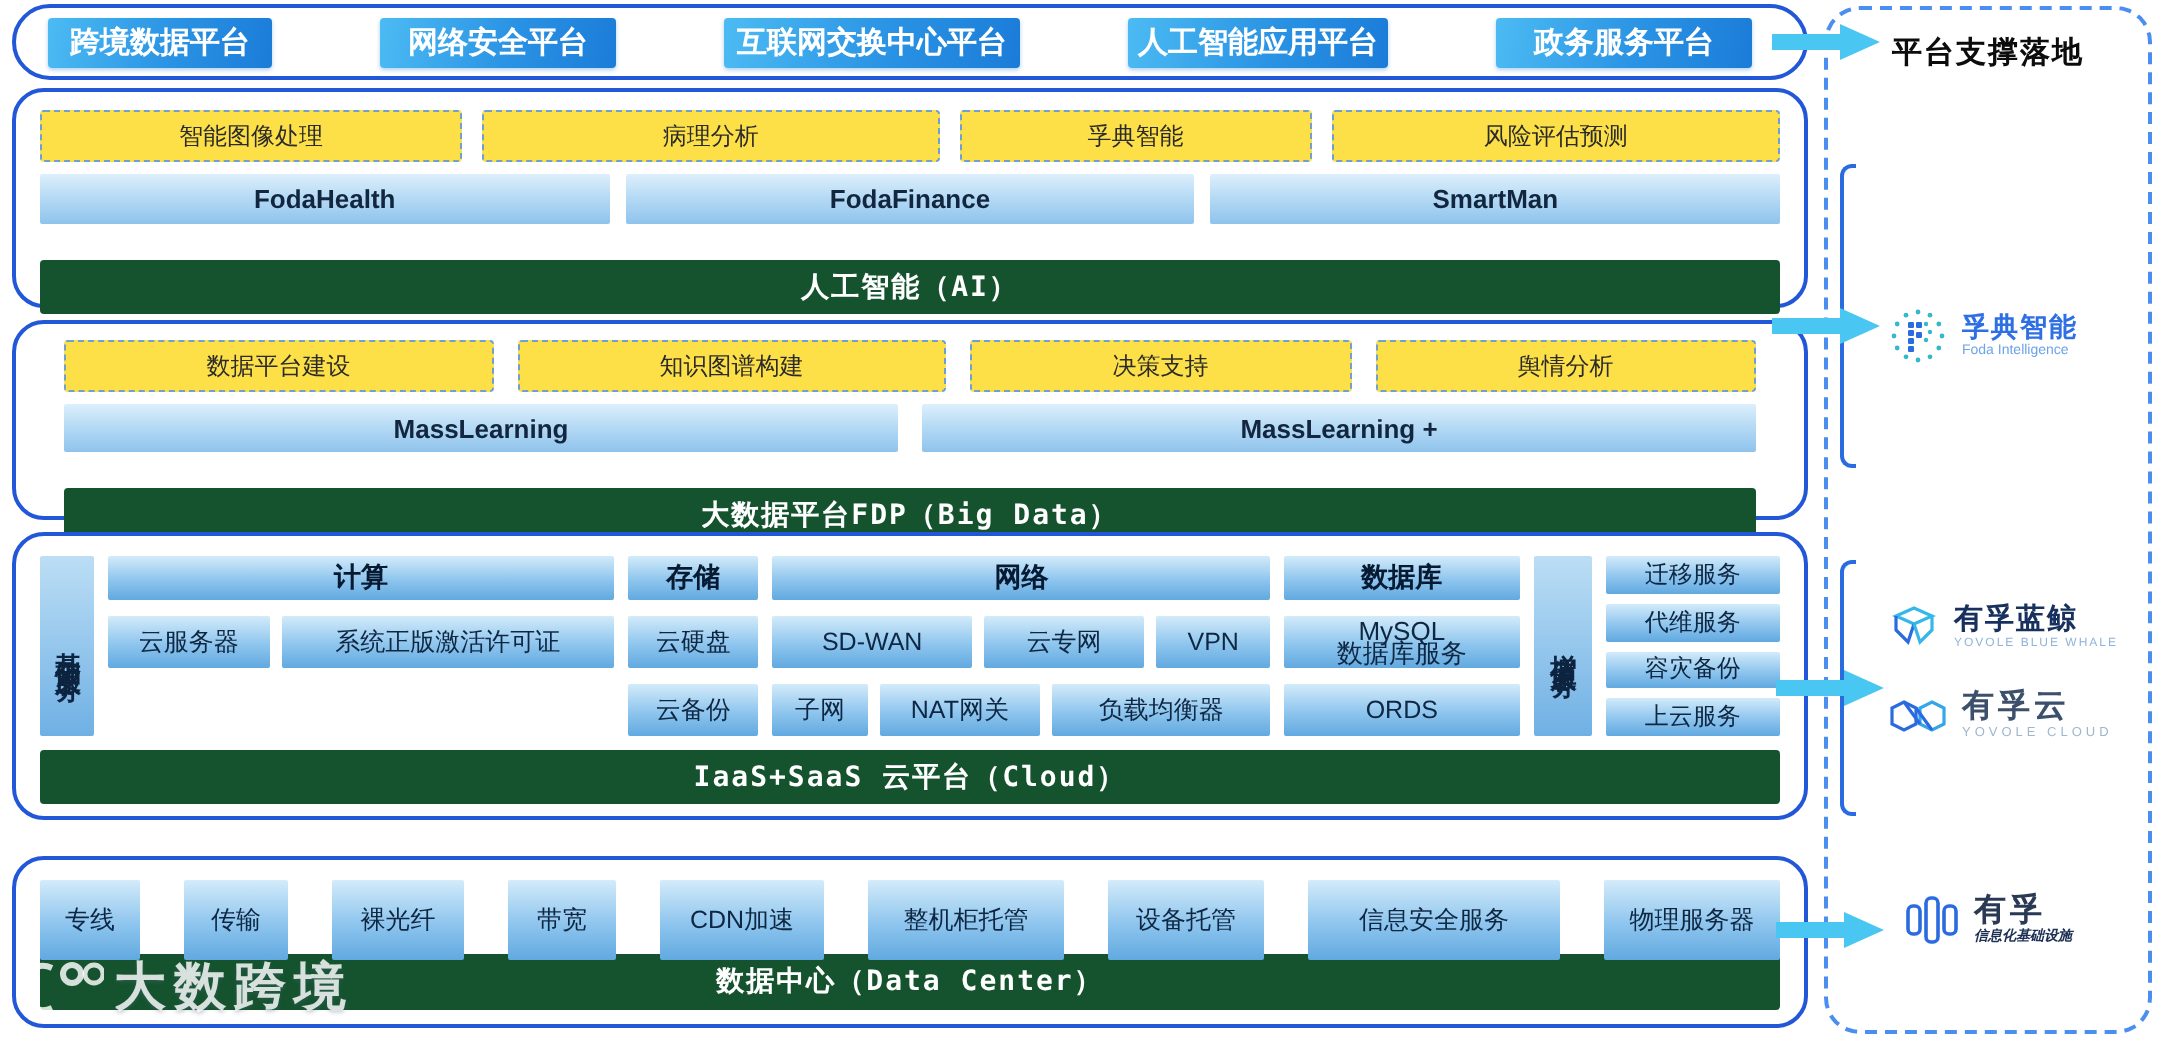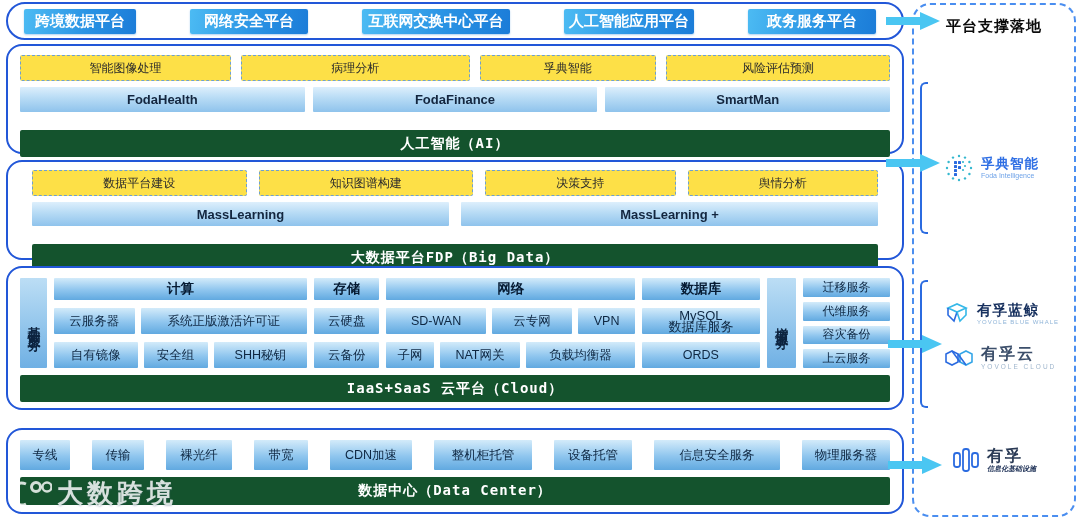--- a/index.html
+++ b/index.html
@@ -67,21 +67,21 @@
     display:flex; align-items:center; justify-content:center;
     background:linear-gradient(180deg,#d3ebfa 0%,#8ec5ee 55%,#61a9e0 100%);
     font-size:12.5px; color:#0e2742; border-radius:1px; white-space:nowrap;
   }
   .cell2l { flex-direction:column; line-height:11px; font-size:13px; }
   .svccol { display:flex; flex-direction:column; gap:5px; }
   .svccol .cell { flex:1; font-size:12px; }
 
   
   .dcrow { display:flex; justify-content:space-between; height:30px; margin-bottom:7px; }
-  .dcrow .cell { height:30px; }
+  .dcrow .cell { height:40px; }
 
   
   .panel {
     position:absolute; left:912px; top:3px; width:164px; height:514px;
     border:2px dashed #4a8ef0; border-radius:18px; background:#fff;
   }
   .panel-title {
     margin-top:12px; text-align:center; font-weight:bold; font-size:15px; color:#0c0c0c;
     letter-spacing:1px;
   }
@@ -157,25 +157,20 @@
 
   <div class="frame frame-cloud">
     <div class="cloudgrid">
       <div class="vlabel" style="width:27px">基础云服务</div>
 
       <div class="col" style="flex:2.9 1 0">
         <div class="colhead">计算</div>
         <div class="cellrow">
           <div class="cell" style="flex:.85">云服务器</div>
           <div class="cell" style="flex:1.75">系统正版激活许可证</div>
-        </div>
-        <div class="cellrow">
-          <div class="cell" style="flex:.85">自有镜像</div>
-          <div class="cell" style="flex:.65">安全组</div>
-          <div class="cell" style="flex:.95">SHH秘钥</div>
         </div>
       </div>
 
       <div class="col" style="flex:.75 1 0">
         <div class="colhead">存储</div>
         <div class="cellrow">
             <div class="cell" style="flex:1">云硬盘</div>
           </div>
         <div class="cellrow">
             <div class="cell" style="flex:1">云备份</div>

